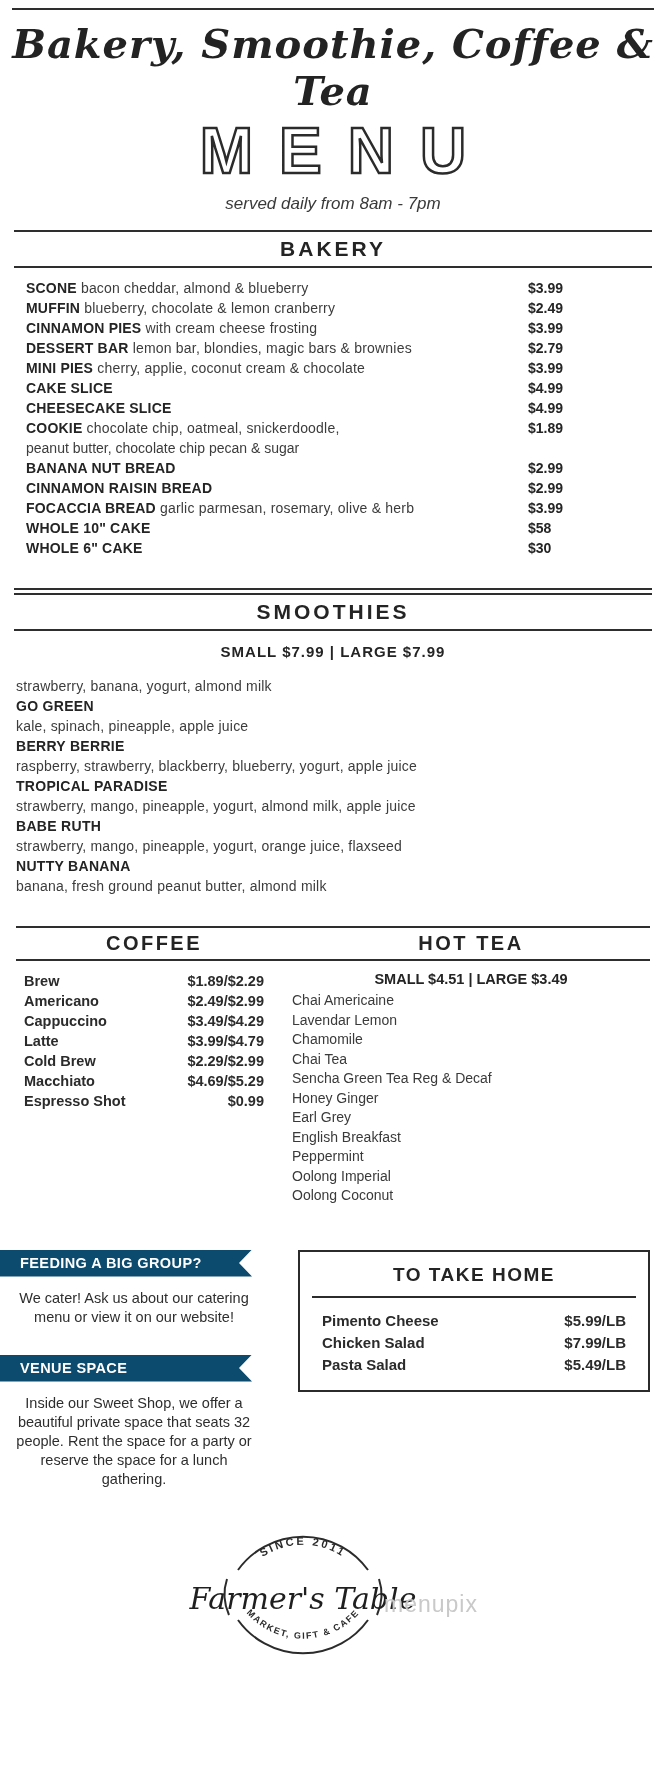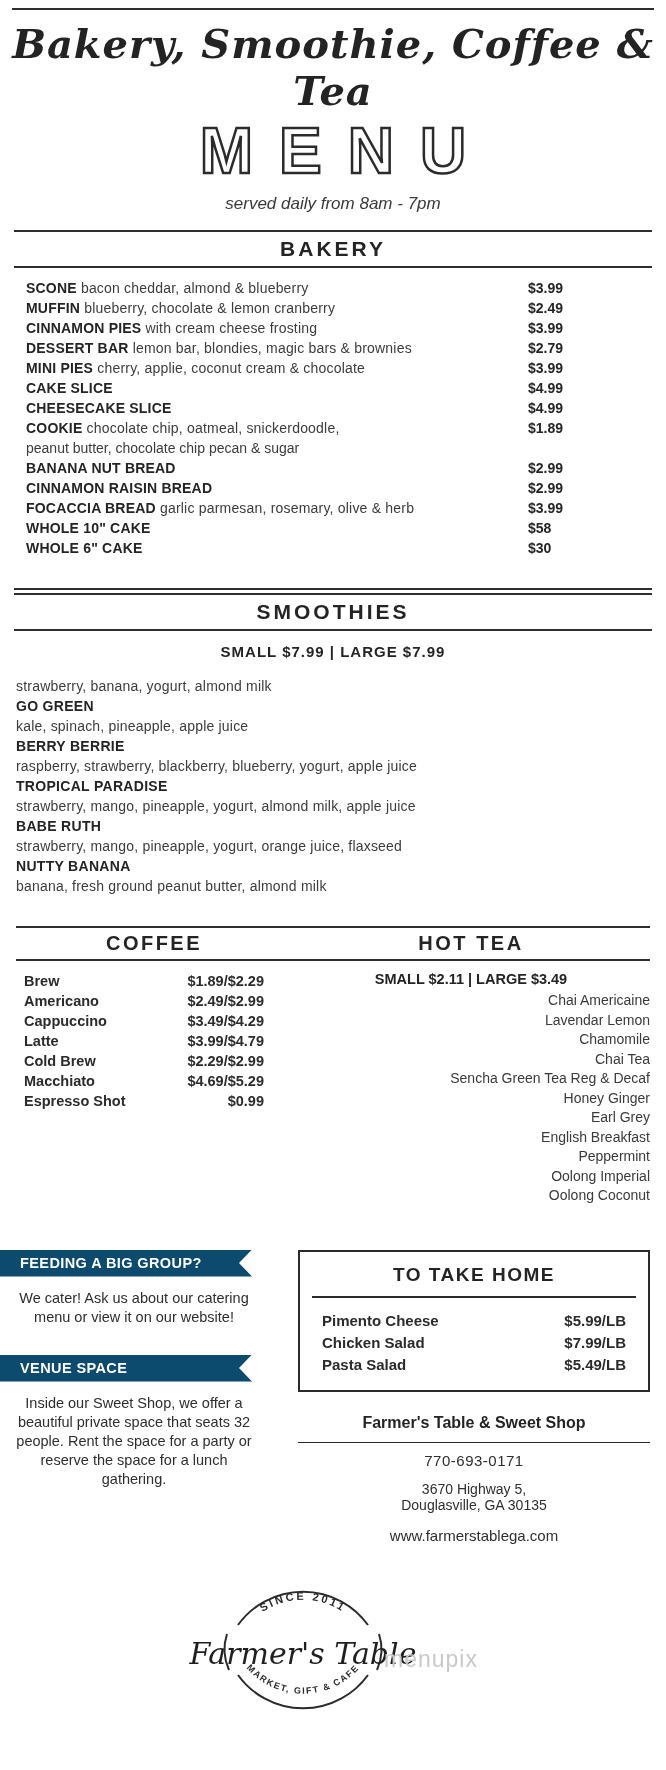--- a/index.html
+++ b/index.html
@@ -36,21 +36,21 @@
 
   .mid { display:flex; padding:0 16px; margin-top:30px; }
   .mid-left { width:276px; }
   .mid-right { flex:1; }
   .col-rule { border-top:2px solid #2e2e2e; margin:0; }
   .col-title { text-align:center; font-size:20px; font-weight:700; letter-spacing:2.5px; padding:4px 0; color:#242424; }
   .c-list { padding:10px 28px 0 8px; }
   .c-row { display:flex; justify-content:space-between; font-size:14.5px; font-weight:700; line-height:20px; color:#2b2b2b; }
   .t-sizes { text-align:center; font-weight:700; font-size:14.5px; margin-top:10px; color:#242424; }
   .t-list { margin-top:4px; }
-  .t-line { text-align:right; font-size:14px; line-height:19.5px; color:#3a3a3a; }
+  .t-line { text-align:left; font-size:14px; line-height:19.5px; color:#3a3a3a; }
 
   .lower { display:flex; padding:0 16px; margin-top:44px; }
   .lower-left { width:236px; }
   .lower-right { flex:1; padding-left:46px; }
   .ribbon { margin-left:-16px; width:252px; background:#0c4a6e; color:#fff; font-weight:700; font-size:14.5px;
     letter-spacing:0.4px; padding:5px 0 6px 20px;
     clip-path:polygon(0 0, 100% 0, calc(100% - 13px) 50%, 100% 100%, 0 100%); }
   .ribbon.second { margin-top:28px; }
   .blurb { text-align:center; font-size:14.5px; line-height:19px; margin-top:12px; color:#2e2e2e; }
 
@@ -215,21 +215,21 @@
             <span>Espresso Shot</span>
             <span>$0.99</span>
           </div>
       </div>
     </section>
 
     <section class="mid-right">
       <div class="col-rule"></div>
       <h2 class="col-title">HOT TEA</h2>
       <div class="col-rule"></div>
-      <div class="t-sizes">SMALL $2.11   |   LARGE $3.49</div>
+      <div class="t-sizes">SMALL $4.51   |   LARGE $3.49</div>
       <div class="t-list">
         <div class="t-line">Chai Americaine</div>
         <div class="t-line">Lavendar Lemon</div>
         <div class="t-line">Chamomile</div>
         <div class="t-line">Chai Tea</div>
         <div class="t-line">Sencha Green Tea Reg &amp; Decaf</div>
         <div class="t-line">Honey Ginger</div>
         <div class="t-line">Earl Grey</div>
         <div class="t-line">English Breakfast</div>
         <div class="t-line">Peppermint</div>
@@ -259,30 +259,20 @@
               <span>Chicken Salad</span>
               <span>$7.99/LB</span>
             </div>
           <div class="th-row">
               <span>Pasta Salad</span>
               <span>$5.49/LB</span>
             </div>
         </div>
       </div>
 
-      <div class="contact">
-        <div class="contact-name">Farmer's Table &amp; Sweet Shop</div>
-        <div class="contact-rule"></div>
-        <div class="contact-phone">770-693-0171</div>
-        <div class="contact-addr">
-          <div>3670 Highway 5,</div>
-          <div>Douglasville, GA 30135</div>
-        </div>
-        <div class="contact-web">www.farmerstablega.com</div>
-      </div>
     </div>
   </div>
 
   <div class="footer">
     <div class="logo-wrap">
       <svg width="230" height="160" viewBox="0 0 230 160">
         <defs>
           <path id="arcTop" d="M 55 62 A 72 72 0 0 1 175 62" fill="none"></path>
           <path id="arcBottom" d="M 56 95 A 75 75 0 0 0 174 95" fill="none"></path>
         </defs>

